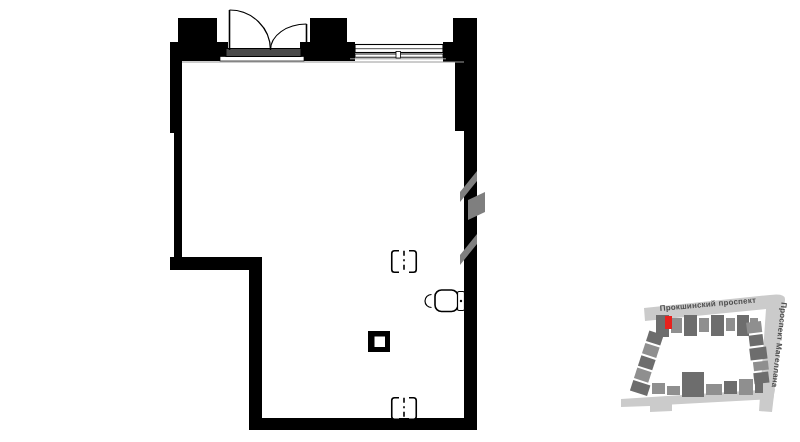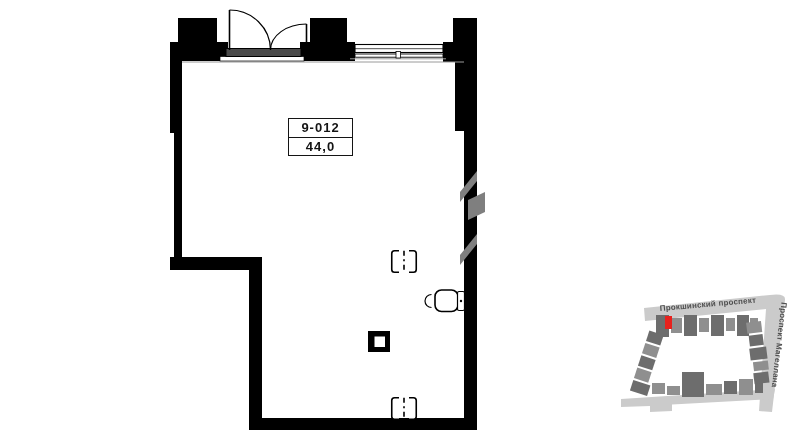--- a/index.html
+++ b/index.html
@@ -134,18 +134,14 @@
         <rect class="bld-d" x="747" y="373" width="15" height="11"></rect>
       </g>
 
       <rect class="hl" x="665" y="316" width="7" height="13"></rect>
 
       <text class="street" x="660" y="311" transform="rotate(-5 660 311)">Прокшинский проспект</text>
       <text class="street" transform="translate(781.5,302) rotate(96.5)">Проспект Магеллана</text>
     </g>
   </svg>
 
-  <div class="unit-label">
-    <div class="cell">9-012</div>
-    <div class="cell">44,0</div>
-  </div>
 
 </div>
 
 </body></html>

